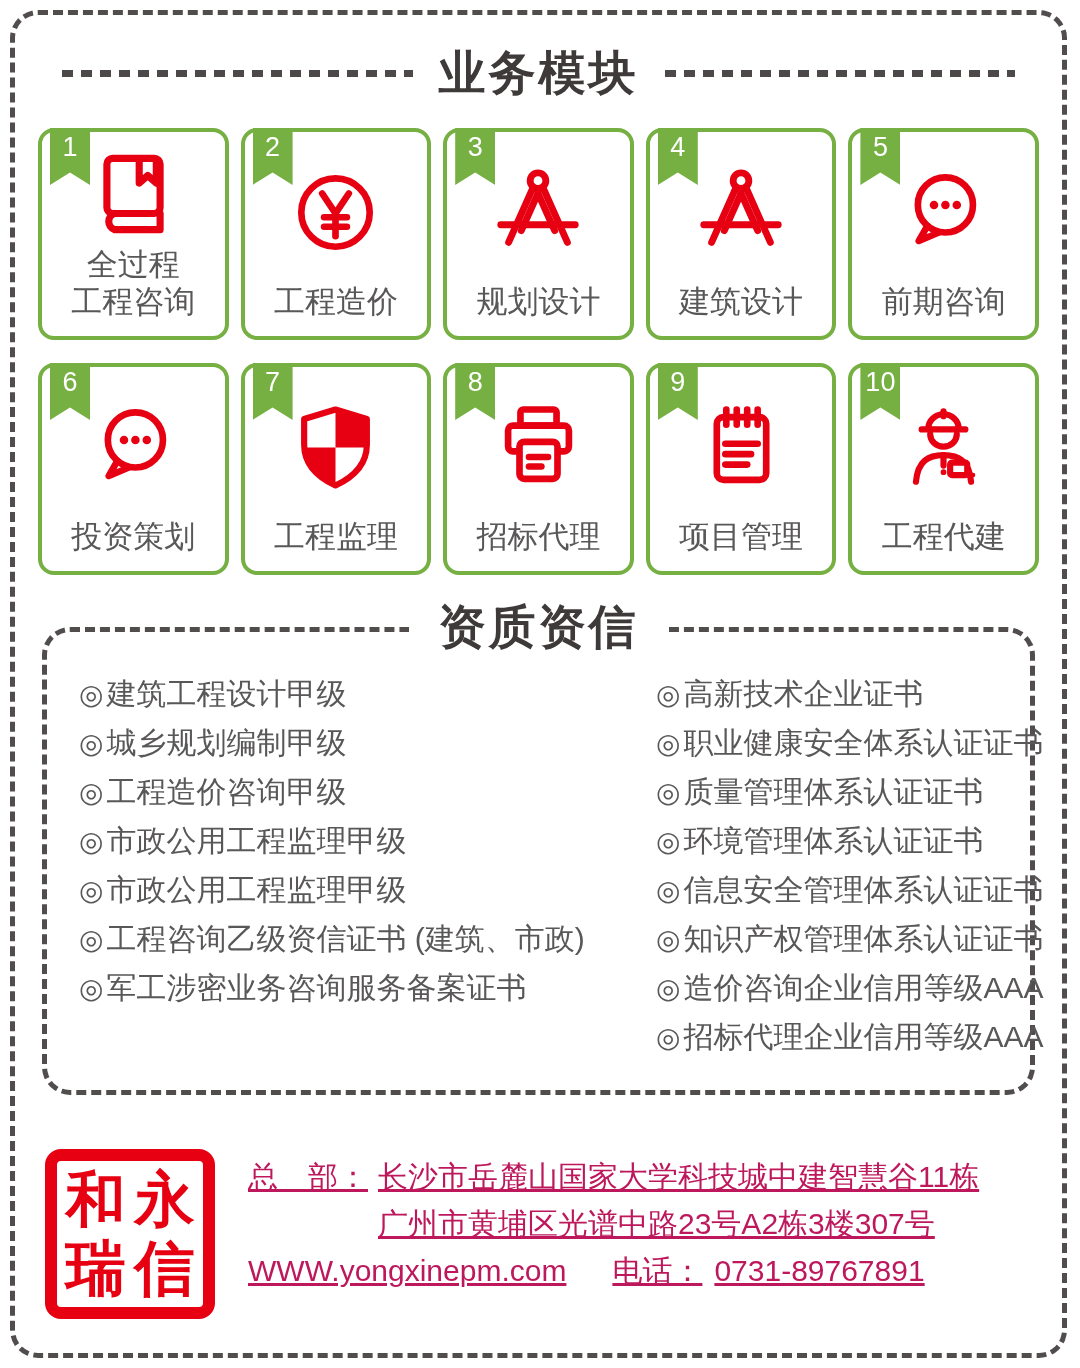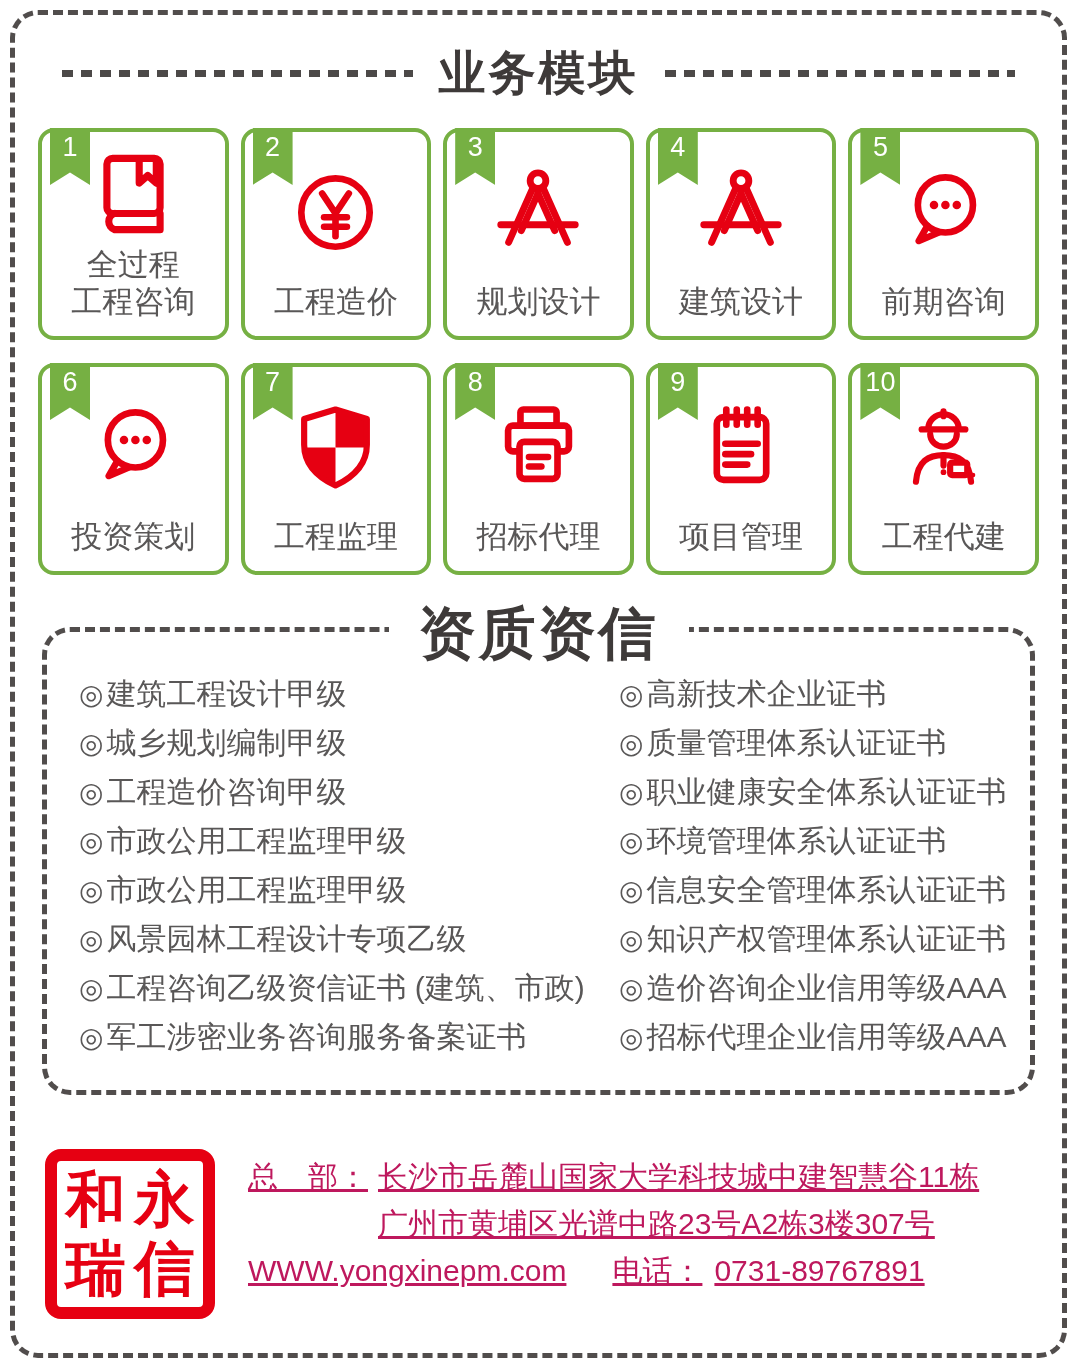--- a/index.html
+++ b/index.html
@@ -22,22 +22,22 @@
     clip-path:polygon(0 0,100% 0,100% 100%,50% 78%,0 100%);
     color:#fff; font-size:27px; text-align:center; padding-top:4px; }
   .card-icon { flex:1; display:flex; align-items:center; justify-content:center; padding-top:10px; }
   .card-icon svg { display:block; }
   .card-label { font-size:31px; color:#595757; text-align:center; line-height:37px; margin-bottom:16px; white-space:nowrap; }
 
   
   .qual-box { position:relative; margin:52px 42px 0; border:5px dashed #514d4c; border-radius:28px;
     padding:38px 14px 28px 32px; }
   .qual-title { position:absolute; top:-36px; left:50%; transform:translateX(-50%);
-    background:#fff; padding:0 30px; font-size:57px; font-weight:800; color:#3e3a39; letter-spacing:3px; white-space:nowrap; }
-  .qual-grid { display:grid; grid-template-columns:540px auto; }
+    background:#fff; padding:0 30px; font-size:47px; font-weight:800; color:#3e3a39; letter-spacing:3px; white-space:nowrap; }
+  .qual-grid { display:grid; grid-template-columns:540px auto;gap:37px; }
   .qual-list { list-style:none; }
   .qual-list li { font-size:30px; line-height:48px; color:#595757; white-space:nowrap; }
   .bullet { font-size:28px; margin-right:3px; color:#595757; }
 
   
   .footer { display:flex; align-items:flex-start; margin:54px 40px 0 45px; gap:33px; }
   .seal { width:170px; height:170px; border:12px solid #e60012; border-radius:16px;
     display:grid; grid-template-columns:1fr 1fr; grid-template-rows:1fr 1fr; padding:4px; flex:none; }
   .seal-char { display:flex; align-items:center; justify-content:center;
     font-size:60px; font-weight:900; color:#e60012; line-height:1; }
@@ -218,28 +218,27 @@
 
   <div class="qual-box">
     <div class="qual-title">资质资信</div>
     <div class="qual-grid">
       <ul class="qual-list">
         <li><span class="bullet">◎</span><span>建筑工程设计甲级</span></li>
         <li><span class="bullet">◎</span><span>城乡规划编制甲级</span></li>
         <li><span class="bullet">◎</span><span>工程造价咨询甲级</span></li>
         <li><span class="bullet">◎</span><span>市政公用工程监理甲级</span></li>
         <li><span class="bullet">◎</span><span>市政公用工程监理甲级</span></li>
-        <li><span class="bullet">◎</span><span>风景园林工程设计专项乙级</span></li>
         <li><span class="bullet">◎</span><span>工程咨询乙级资信证书 (建筑、市政)</span></li>
         <li><span class="bullet">◎</span><span>军工涉密业务咨询服务备案证书</span></li>
       </ul>
       <ul class="qual-list">
         <li><span class="bullet">◎</span><span>高新技术企业证书</span></li>
+        <li><span class="bullet">◎</span><span>职业健康安全体系认证证书</span></li>
         <li><span class="bullet">◎</span><span>质量管理体系认证证书</span></li>
-        <li><span class="bullet">◎</span><span>职业健康安全体系认证证书</span></li>
         <li><span class="bullet">◎</span><span>环境管理体系认证证书</span></li>
         <li><span class="bullet">◎</span><span>信息安全管理体系认证证书</span></li>
         <li><span class="bullet">◎</span><span>知识产权管理体系认证证书</span></li>
         <li><span class="bullet">◎</span><span>造价咨询企业信用等级AAA</span></li>
         <li><span class="bullet">◎</span><span>招标代理企业信用等级AAA</span></li>
       </ul>
     </div>
   </div>
 
   <div class="footer">

